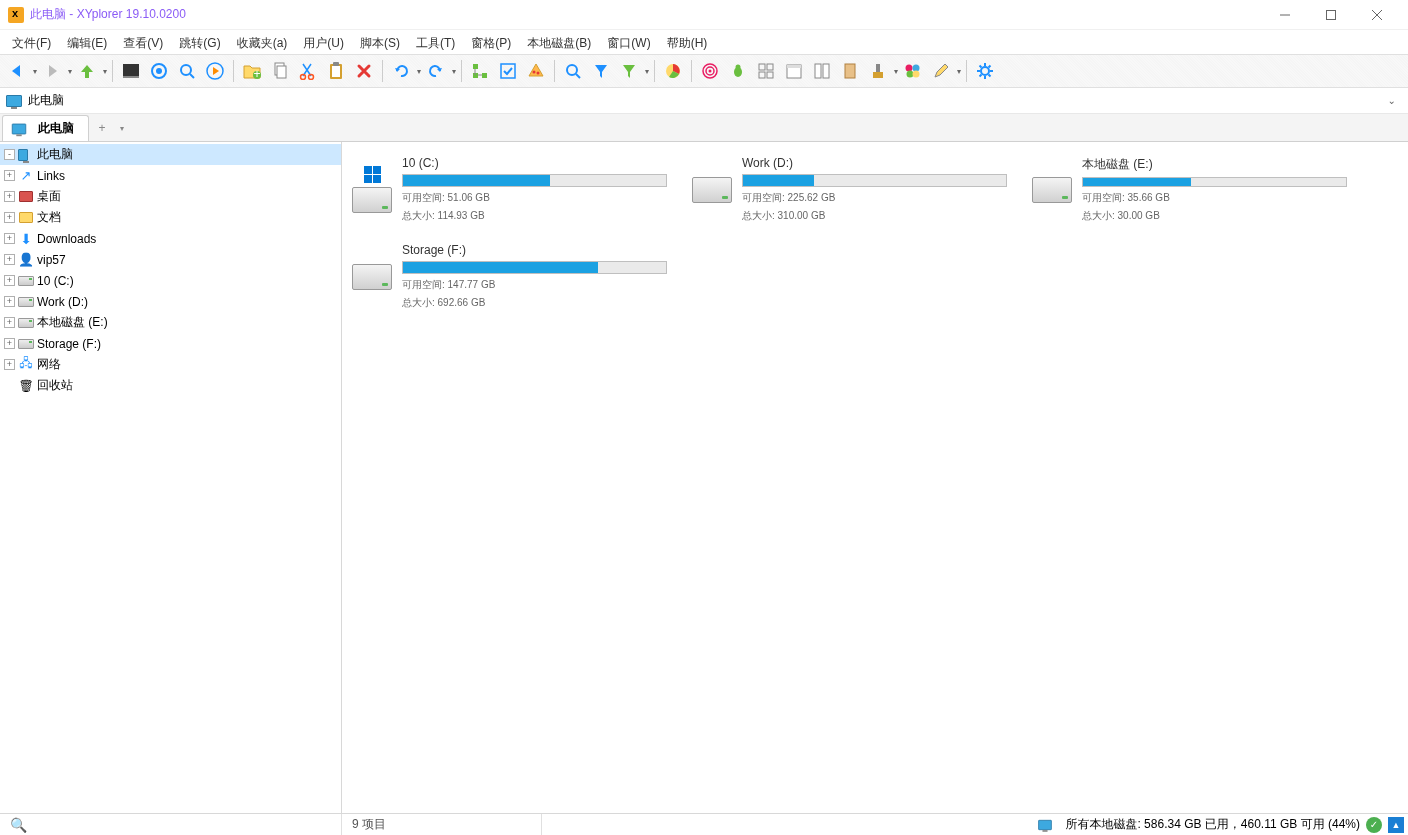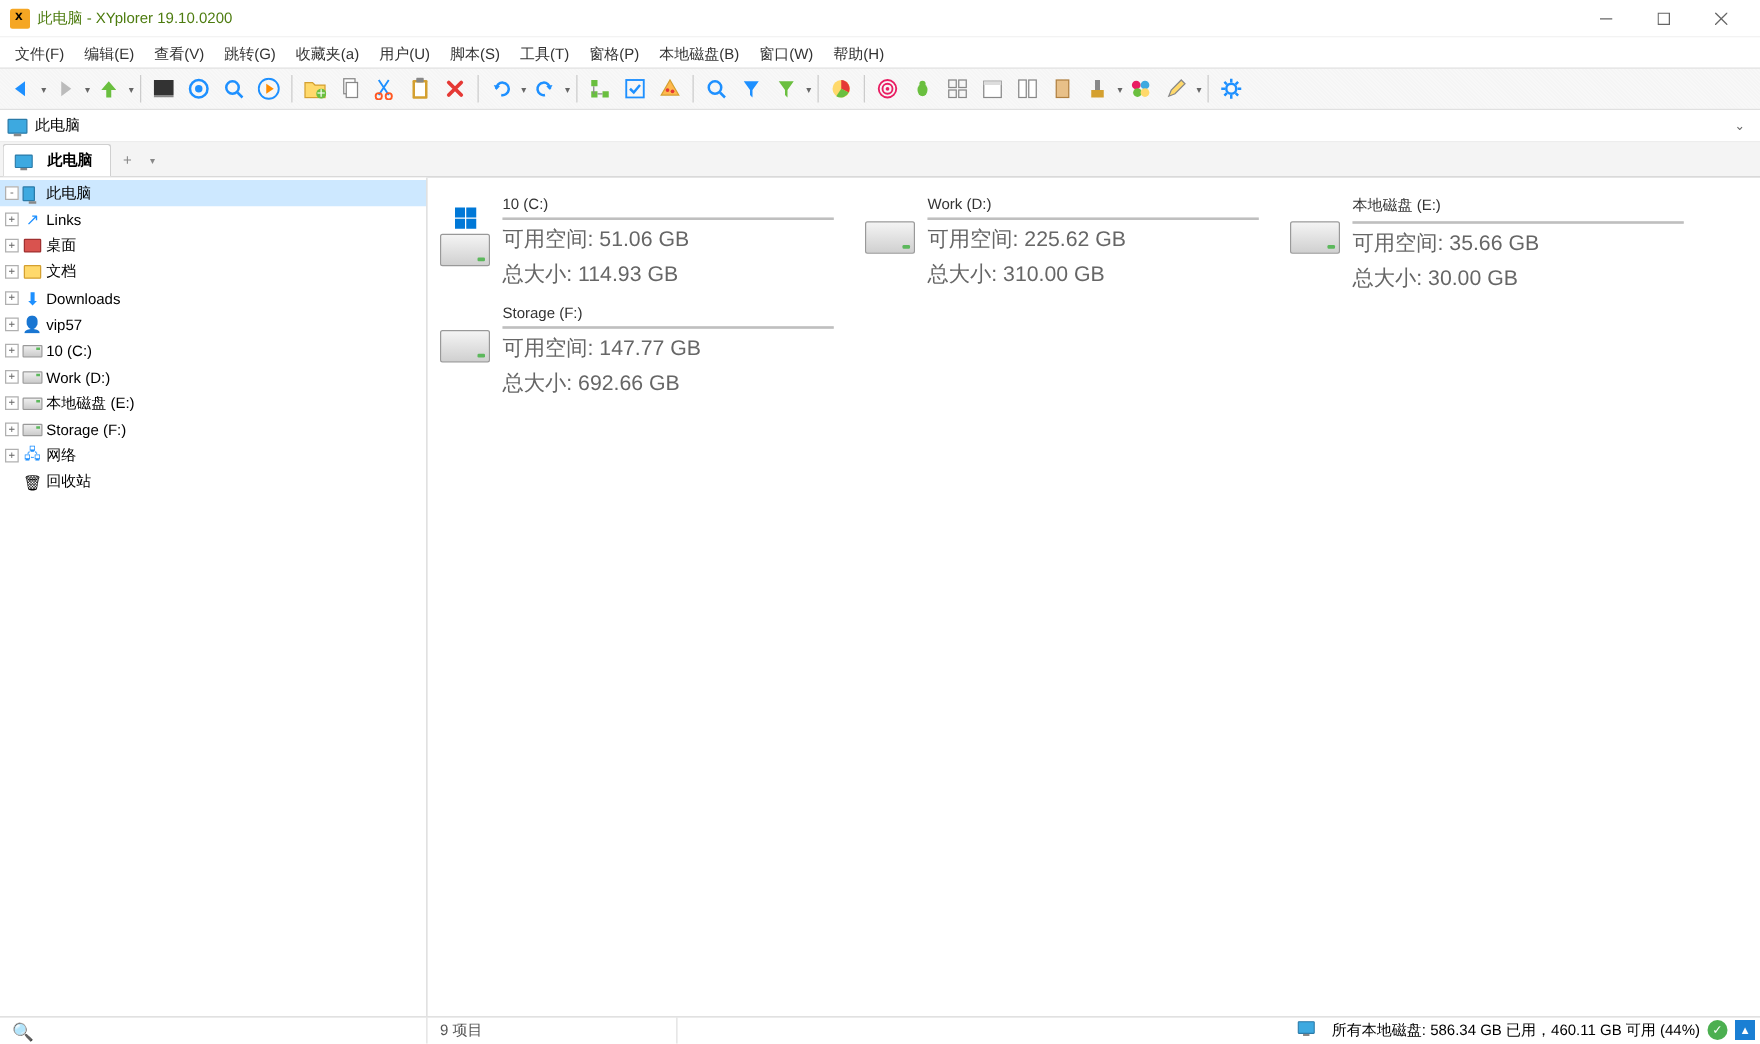--- a/index.html
+++ b/index.html
@@ -1,20 +1,20 @@
 <!DOCTYPE html>
 <html><head>
 <meta charset="utf-8">
 <style>
 *{box-sizing:border-box;margin:0;padding:0;font-family:"Microsoft YaHei","Segoe UI",sans-serif;font-size:12px;user-select:none}
 body{width:1408px;height:835px;background:#fff;overflow:hidden;display:flex;flex-direction:column}
 .titlebar{height:30px;background:#fff;display:flex;align-items:center;padding:0 8px;color:#999;border-bottom:1px solid #f0f0f0}
 .titlebar .app-icon{width:16px;height:16px;background:#f5a623;border-radius:2px;margin-right:6px;position:relative}
 .titlebar .app-icon::after{content:"x";color:#000;font-weight:bold;position:absolute;left:4px;top:0;font-size:11px}
-.titlebar .title{flex:1;color:#4d7c0f}
+.titlebar .title{flex:1;color:#8b5cf6}
 .win-btns{display:flex;gap:0}
 .win-btn{width:46px;height:30px;display:flex;align-items:center;justify-content:center;color:#666}
 .menubar{height:24px;display:flex;align-items:flex-end;padding:0 4px;gap:0;background:#fff}
 .menu-item{padding:2px 8px;color:#333}
 .toolbar{height:34px;background:repeating-linear-gradient(45deg,#f8f8f8,#f8f8f8 1px,#f5f5f5 1px,#f5f5f5 2px);display:flex;align-items:center;padding:0 4px;gap:2px;border-top:1px solid #e0e0e0;border-bottom:1px solid #e0e0e0}
 .tb-btn{width:26px;height:26px;display:flex;align-items:center;justify-content:center;border-radius:2px;position:relative}
 .tb-sep{width:1px;height:22px;background:#ccc;margin:0 3px}
 .tb-drop{font-size:8px;color:#666;margin-left:1px}
 .addressbar{height:26px;display:flex;align-items:center;padding:0 6px;background:#fff;border-bottom:1px solid #e8e8e8}
 .monitor-icon{width:16px;height:12px;background:#3da9e0;border:1px solid #2a7aa8;border-radius:1px;margin-right:6px;position:relative}
@@ -32,26 +32,26 @@
 .drive-ico{width:16px;height:10px;background:linear-gradient(#eee,#ccc);border:1px solid #999;border-radius:1px;position:relative}
 .drive-ico::after{content:"";position:absolute;right:1px;top:1px;width:3px;height:2px;background:#5cb85c}
 .folder-ico{width:14px;height:11px;background:#ffd96b;border:1px solid #d4a030;border-radius:1px}
 .content{flex:1;overflow:auto;padding:10px 0 0 6px;display:flex;flex-wrap:wrap;align-content:flex-start;gap:12px 20px}
 .drive-item{width:320px;height:75px;display:flex;gap:10px;padding:4px}
 .drive-thumb{width:44px;display:flex;align-items:center;justify-content:center}
 .drive-body{flex:1;display:flex;flex-direction:column;gap:4px}
 .drive-name{color:#333;font-size:12px}
 .bar{width:265px;height:14px;border:1px solid #bfbfbf;background:#eaeaea;position:relative}
 .bar-fill{height:100%;background:#1ba1e2}
-.drive-info{color:#666;font-size:17px;line-height:1.4}
+.drive-info{color:#666;font-size:10px;line-height:1.4}
 .statusbar{height:22px;border-top:1px solid #d8d8d8;display:flex;align-items:center;background:#fff}
 .status-cell{padding:0 10px;color:#555;border-right:1px solid #e0e0e0;height:100%;display:flex;align-items:center}
 .status-search{width:342px}
 .search-ico{color:#888;font-size:14px}
-.status-right{margin-left:auto;display:flex;gap:6px;padding:0 4px}
+.status-right{margin-left:auto;display:flex;align-items:center;gap:6px;padding:0 4px}
 .ok-badge{width:16px;height:16px;border-radius:50%;background:#4caf50;color:#fff;display:flex;align-items:center;justify-content:center;font-size:10px}
 .up-badge{width:16px;height:16px;background:#1a7fd4;color:#fff;display:flex;align-items:center;justify-content:center;font-size:9px}
 svg{display:block}
 .big-drive{width:40px;height:26px;background:linear-gradient(#f4f4f4,#d0d0d0);border:1px solid #999;border-radius:2px;position:relative}
 .big-drive::after{content:"";position:absolute;right:3px;bottom:3px;width:6px;height:3px;background:#5cb85c;border-radius:1px}
 .win-logo{display:grid;grid-template-columns:8px 8px;grid-template-rows:8px 8px;gap:1px}
 .win-logo div{background:#0078d7}
 </style>
 </head>
 <body>

